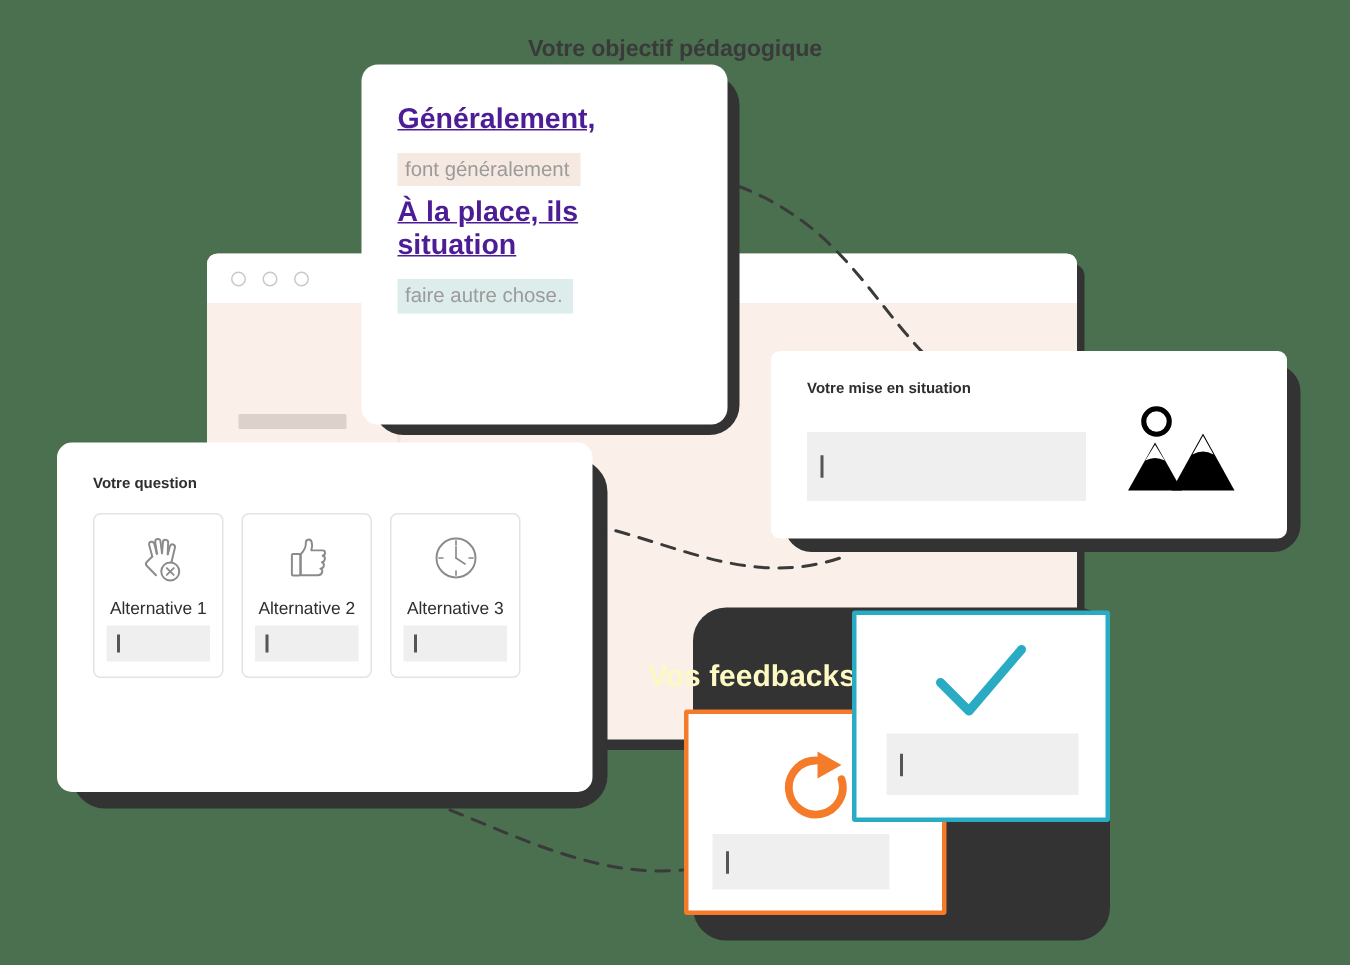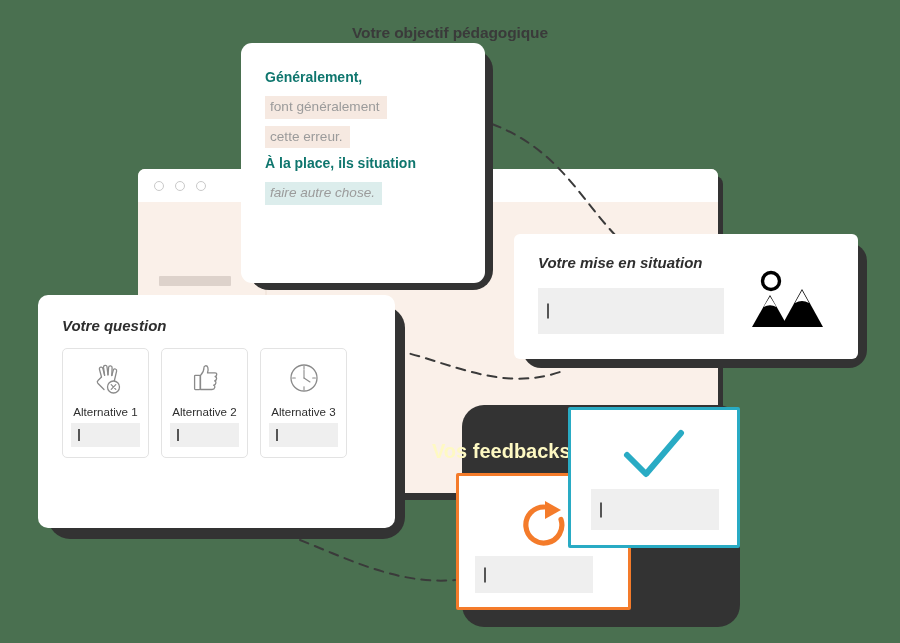--- a/index.html
+++ b/index.html
@@ -126,60 +126,60 @@
   #objective-card {
     left: 241px;
     top: 43px;
     width: 244px;
     height: 240px;
     border-radius: 11px;
     padding: 26px 24px;
     box-sizing: border-box;
   }
   .obj-line {
-    font-size: 14px;
-    color: #0f766e;
+    font-size: 19px;
+    color: #4c1d95;
     font-weight: bold;
     margin-bottom: 11px;
     line-height: 1.15;
+    text-decoration: underline;
   }
   .obj-blank {
     display: inline-block;
     font-size: 13.6px;
     color: #9b9b9b;
     font-weight: normal;
     padding: 3px 7px 4px 5px;
     margin-bottom: 7px;
     line-height: 1.15;
   }
   .blank-beige { background: #f6e9e1; }
-  .blank-teal  { background: #dcedec; font-style: italic; }
+  .blank-teal  { background: #dcedec; }
 
   
   #situation-shadow {
     left: 523px;
     top: 243px;
     width: 344px;
     height: 125px;
     border-radius: 18px;
   }
   #situation-card {
     left: 514px;
     top: 234px;
     width: 344px;
     height: 125px;
     border-radius: 6px;
     padding: 20px 24px;
     box-sizing: border-box;
   }
   .card-title {
-    font-size: 15px;
+    font-size: 10px;
     font-weight: bold;
     color: #2e2e2e;
-    font-style: italic;
   }
   #situation-input {
     position: absolute;
     left: 24px;
     top: 54px;
     width: 186px;
     height: 46px;
   }
   #mountain-icon {
     position: absolute;
@@ -339,21 +339,20 @@
   <svg id="connectors" viewBox="0 0 900 643">
     <path class="connector" d="M492,124 C560,150 580,200 620,240"></path>
     <path class="connector" d="M395,350 C450,362 500,392 560,372"></path>
     <path class="connector" d="M300,540 C350,560 400,585 455,580"></path>
   </svg>
 
   <div class="shadowframe" id="objective-shadow"></div>
   <div class="card" id="objective-card">
     <div class="obj-line">Généralement,</div>
     <div><span class="obj-blank blank-beige">font généralement</span></div>
-    <div><span class="obj-blank blank-beige">cette erreur.</span></div>
     <div class="obj-line">À la place, ils situation</div>
     <div><span class="obj-blank blank-teal">faire autre chose.</span></div>
   </div>
 
   <div class="shadowframe" id="situation-shadow"></div>
   <div class="card" id="situation-card">
     <div class="card-title">Votre mise en situation</div>
     <div class="inputbox" id="situation-input"></div>
     <div id="mountain-icon">
       <svg width="76" height="62" viewBox="0 0 76 62">

